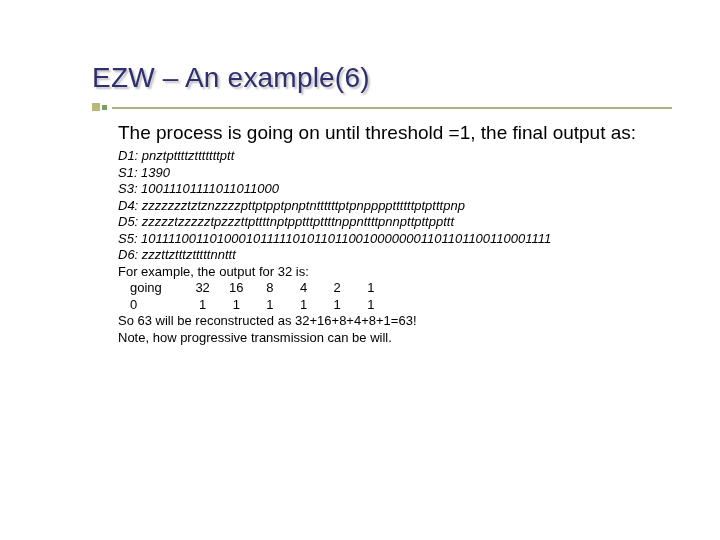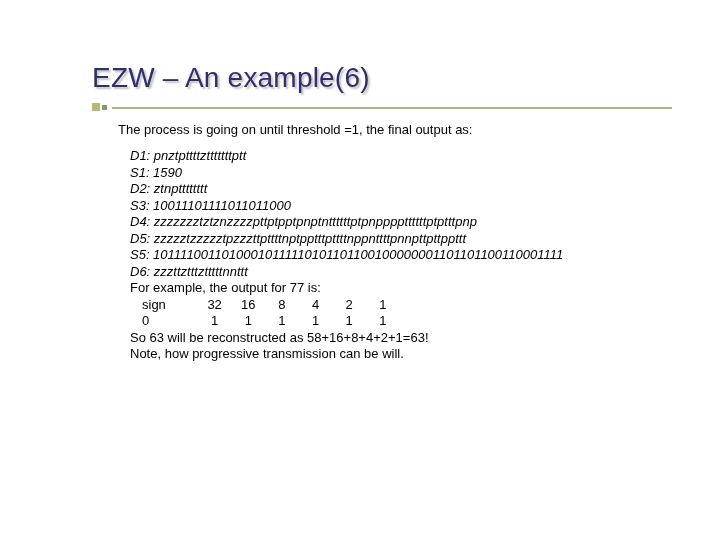--- a/index.html
+++ b/index.html
@@ -57,26 +57,26 @@
     left: 10px;
     top: -1px;
     width: 5px;
     height: 5px;
     background: #7aa060;
   }
   .subtitle {
     position: absolute;
     left: 118px;
     top: 122px;
-    font-size: 13px;
+    font-size: 19px;
     color: #000;
   }
   .body {
     position: absolute;
-    left: 130px;
+    left: 118px;
     top: 148px;
     font-size: 13px;
     line-height: 16.5px;
     font-family: Verdana, Geneva, sans-serif;
   }
   .body .em {
     font-style: italic;
   }
   .body .sn {
     font-style: italic;
@@ -113,48 +113,47 @@
   <div class="deco">
     <span class="sq1"></span>
     <span class="sq2"></span>
     <span class="line"></span>
   </div>
 
   <div class="subtitle">The process is going on until threshold =1, the final output as:</div>
 
   <div class="body">
     <div class="em">D1: pnztpttttztttttttptt</div>
-    <div class="sn">S1: 1590</div>
-    <div class="em">D2: ztnptttttttt</div>
+    <div class="sn">S1: 1390</div>
     <div class="sn">S3: 10011101111011011000</div>
     <div class="em">D4: zzzzzzztztznzzzzpttptpptpnptnttttttptpnppppttttttptptttpnp</div>
     <div class="em">D5: zzzzztzzzzztpzzzttpttttnptpptttpttttnppnttttpnnpttpttppttt</div>
     <div class="sn">S5: 10111100110100010111110101101100100000001101101100110001111</div>
     <div class="em">D6: zzzttztttztttttnnttt</div>
 
-    <div>For example, the output for 77 is:</div>
+    <div>For example, the output for 32 is:</div>
 
     <div class="tablewrap">
       <div class="row">
-        <span class="lab">sign</span>
+        <span class="lab">going</span>
         <span>32</span>
         <span>16</span>
         <span>8</span>
         <span>4</span>
         <span>2</span>
         <span>1</span>
       </div>
       <div class="row">
         <span class="lab">0</span>
         <span>1</span>
         <span>1</span>
         <span>1</span>
         <span>1</span>
         <span>1</span>
         <span>1</span>
       </div>
     </div>
 
-    <div>So 63 will be reconstructed as 58+16+8+4+2+1=63!</div>
+    <div>So 63 will be reconstructed as 32+16+8+4+8+1=63!</div>
     <div>Note, how progressive transmission can be will.</div>
   </div>
 
 </div>
 
 </body></html>

